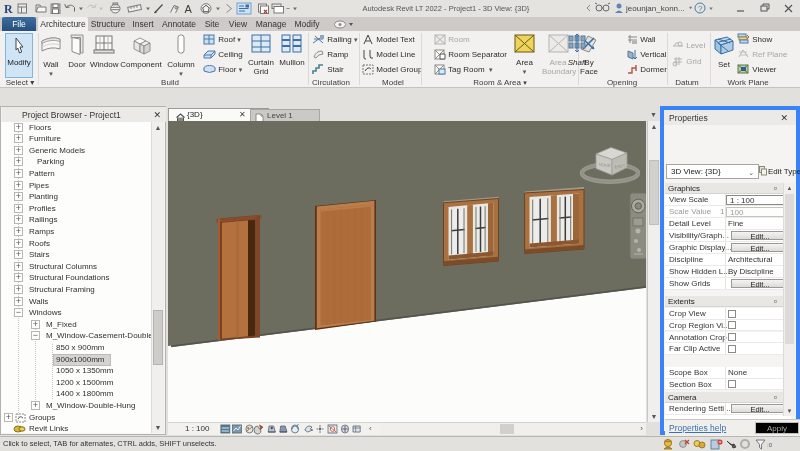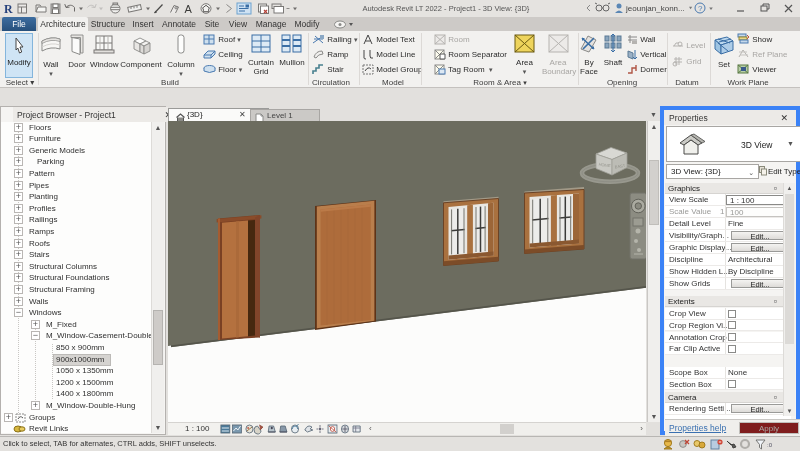--- a/index.html
+++ b/index.html
@@ -17,21 +17,21 @@
 .plabel{position:absolute;top:46px;height:11px;font-size:8px;color:#3c3c3c;text-align:center;line-height:11px;}
 .psep{position:absolute;top:2px;height:52px;width:1px;background:#dcd9d6;}
 .bigbtn{position:absolute;top:2px;text-align:center;font-size:8px;color:#2b2b2b;}
 .bigbtn .lbl{margin-top:1px;line-height:9px;}
 .smallbtn{position:absolute;height:14px;font-size:8px;color:#2b2b2b;line-height:14px;white-space:nowrap;}
 .smallbtn svg{vertical-align:-3px;}
 .gray{color:#a8a6a3;}
 #modifybtn{position:absolute;left:5px;top:2px;width:28px;height:45px;background:#cfe4f5;border:1px solid #84b5dc;text-align:center;font-size:8px;color:#222;}
 
 #pbrowser{position:absolute;left:0;top:106px;width:166px;height:329px;background:#f5f4f2;border:1px solid #b4b1ae;}
-#pbtitle{position:absolute;left:12px;top:0;width:100%;height:15px;font-size:8.5px;color:#333;line-height:16px;padding-left:4px;background:#eceae7;}
+#pbtitle{position:absolute;left:1px;top:0;width:100%;height:15px;font-size:8.5px;color:#333;line-height:16px;padding-left:20px;background:#eceae7;}
 #pbtree{position:absolute;left:0;top:15px;width:152px;bottom:1px;background:#fdfdfc;overflow:hidden;}
 .trow{position:absolute;height:12px;font-size:8px;color:#2f2f2f;line-height:12px;white-space:nowrap;}
 .pm{position:absolute;width:9px;height:9px;border:1px solid #b9b6b3;background:#fff;font-size:9px;line-height:7px;text-align:center;color:#555;}
 #pbscroll{position:absolute;right:1px;top:15px;width:13px;bottom:1px;background:#f0efed;border-left:1px solid #dddbd8;}
 
 #viewport{position:absolute;left:168px;top:106px;width:492px;height:329px;}
 #vtabbar{position:absolute;left:0;top:0;width:492px;height:15px;background:#e2e0dd;}
 #vtab1{position:absolute;left:0;top:2px;width:101px;height:13px;background:#fafaf9;border:1px solid #9a9a98;border-bottom:none;font-size:8px;color:#222;line-height:12px;}
 #vtab2{position:absolute;left:82px;top:3px;width:70px;height:12px;background:#cbc9c6;border:1px solid #a8a6a3;border-bottom:none;font-size:8px;color:#444;line-height:11px;}
 #canvas{position:absolute;left:0;top:15px;width:478px;height:301px;}
@@ -290,21 +290,21 @@
     <div class="psep" style="left:578px;"></div>
 
     <div class="bigbtn" style="left:578px;width:22px;">
       <svg width="20" height="22" viewBox="0 0 20 22">
           <path d="M2 16 L9 3 L17 7 L10 19 Z" fill="#e4e2df" stroke="#8a8a88"></path>
           <path d="M3 5 L15 16 M15 5 L4 16" stroke="#3a6ea5" stroke-width="1.6"></path>
           <path d="M3 5 l3 0 l-3 3 Z M15 16 l-3 0 l3 -3 Z" fill="#3a6ea5"></path>
         </svg>
       <div class="lbl">By<br>Face</div>
     </div>
-    <div class="bigbtn" style="left:601px;width:24px;">
+    <div class="bigbtn" style="left:565px;width:24px;font-style:italic;">
       <svg width="20" height="22" viewBox="0 0 20 22">
           <g fill="#8aa5bd" stroke="#5a7a95">
             <rect x="2" y="3" width="4" height="5"></rect>
             <rect x="2" y="10" width="4" height="5"></rect>
             <rect x="8" y="3" width="4" height="5"></rect>
             <rect x="8" y="10" width="4" height="5"></rect>
             <rect x="14" y="3" width="4" height="5"></rect>
             <rect x="14" y="10" width="4" height="5"></rect>
           </g>
           <path d="M10 1 l0 18 M10 19 l-2 -2 M10 19 l2 -2 M10 1 l-2 2 M10 1 l2 2" stroke="#3a6ea5" fill="none"></path>
@@ -638,29 +638,20 @@
           </g>
       </svg>
       <span style="position:absolute;left:201px;top:1px;color:#555;font-size:8px;">‹</span>
       <div style="position:absolute;left:212px;top:0;width:266px;height:12px;background:#f0efec;"></div>
       <div style="position:absolute;left:332px;top:1px;width:14px;height:10px;background:#d2d0cd;"></div>
       <span style="position:absolute;right:3px;top:1px;color:#555;font-size:8px;">›</span>
     </div>
   </div>
   <div id="props">
     <div id="proptitle">Properties<span style="position:absolute;right:8px;top:0;color:#333;font-size:9px;">✕</span></div>
-    <div style="position:absolute;left:2px;top:16px;width:135px;height:36px;background:#fff;border:1px solid #a8a6a3;">
-      <svg style="position:absolute;left:11px;top:6px;" width="28" height="24" viewBox="0 0 28 24">
-        <polygon points="2,10 13,2 24,10 20,12 13,7 6,12" fill="#cacac5" stroke="#4a4a48" stroke-width="1"></polygon>
-        <polygon points="6,12 13,7 20,12 20,21 6,21" fill="#f0f0ec" stroke="#4a4a48" stroke-width="1"></polygon>
-        <polygon points="13,2 24,10 27,8.5 16,1" fill="#b5b5b0" stroke="#4a4a48" stroke-width="0.8"></polygon>
-      </svg>
-      <span style="position:absolute;left:74px;top:13px;font-size:8.5px;color:#222;">3D View</span>
-      <span style="position:absolute;right:6px;top:13px;font-size:7px;color:#555;">▼</span>
-    </div>
     <div style="position:absolute;left:2px;top:54px;width:93px;height:15px;background:#fff;border:1px solid #a8a6a3;font-size:8px;color:#222;line-height:14px;"><span style="padding-left:4px;">3D View: {3D}</span><span style="position:absolute;right:4px;top:1px;font-size:7px;color:#555;">⌄</span></div>
     <div style="position:absolute;left:95px;top:55px;width:45px;height:14px;font-size:8px;color:#222;line-height:14px;white-space:nowrap;"><svg style="vertical-align:-2px;margin-right:1px;" width="8" height="10" viewBox="0 0 8 10">
           <rect x="0.5" y="0.5" width="5" height="6" fill="#e8e4da" stroke="#8a8a7a"></rect>
           <rect x="2.5" y="3" width="5" height="6" fill="#f5f2ea" stroke="#8a8a7a"></rect>
         </svg>Edit Type</div>
     <div class="phead" style="top:73px;">Graphics<span style="position:absolute;right:14px;top:0;font-size:6px;color:#777;">¤</span></div>
     <div class="prow" style="top:84px;height:12px;line-height:12px;">
         <span class="pl">View Scale</span>
         <span class="pv" style="left:61px;top:0.5px;width:64px;height:10px;background:#fff;border:1px solid #8a8a88;line-height:10px;padding-left:3px;">1 : 100</span>
       </div>
@@ -718,21 +709,21 @@
         <span class="pv">None</span>
       </div>
     <div class="phead" style="top:282px;">Camera<span style="position:absolute;right:14px;top:0;font-size:6px;color:#777;">¤</span></div>
     <div class="prow" style="top:293px;">
         <span class="pl">Rendering Setti...</span>
         <span class="editbtn">Edit...</span>
       </div>
     <div style="position:absolute;left:1px;top:305px;width:126px;height:10px;background:#fff;"></div>
     <div style="position:absolute;left:1px;top:309px;width:137px;height:19px;background:#f0efec;border-top:1px solid #c9c7c4;">
       <span style="position:absolute;left:4px;top:3px;font-size:8.5px;color:#3a70b0;text-decoration:underline;">Properties help</span>
-      <span style="position:absolute;right:3px;top:2px;width:60px;height:12px;background:#7f1d1d;border:1px solid #c0beba;font-size:8px;color:#aaa8a5;text-align:center;line-height:12px;">Apply</span>
+      <span style="position:absolute;right:3px;top:2px;width:44px;height:12px;background:#000000;border:1px solid #c0beba;font-size:8px;color:#aaa8a5;text-align:center;line-height:12px;">Apply</span>
     </div>
     <div id="propscroll" style="top:73px;height:233px;border-left:1px solid #dddbd8;">
       <div style="position:absolute;top:0;left:0;width:11px;height:10px;text-align:center;font-size:6px;color:#555;line-height:10px;">▲</div>
       <div style="position:absolute;top:11px;left:1px;width:9px;height:150px;background:#dcdad7;"></div>
       <div style="position:absolute;bottom:0;left:0;width:11px;height:10px;text-align:center;font-size:6px;color:#555;line-height:10px;">▼</div>
     </div>
   </div>
   <div id="statusbar"><span style="padding-left:3px;">Click to select, TAB for alternates, CTRL adds, SHIFT unselects.</span>
     <svg style="position:absolute;left:660px;top:1px;" width="125" height="13" viewBox="0 0 125 13">
       <g stroke-width="0.9">

